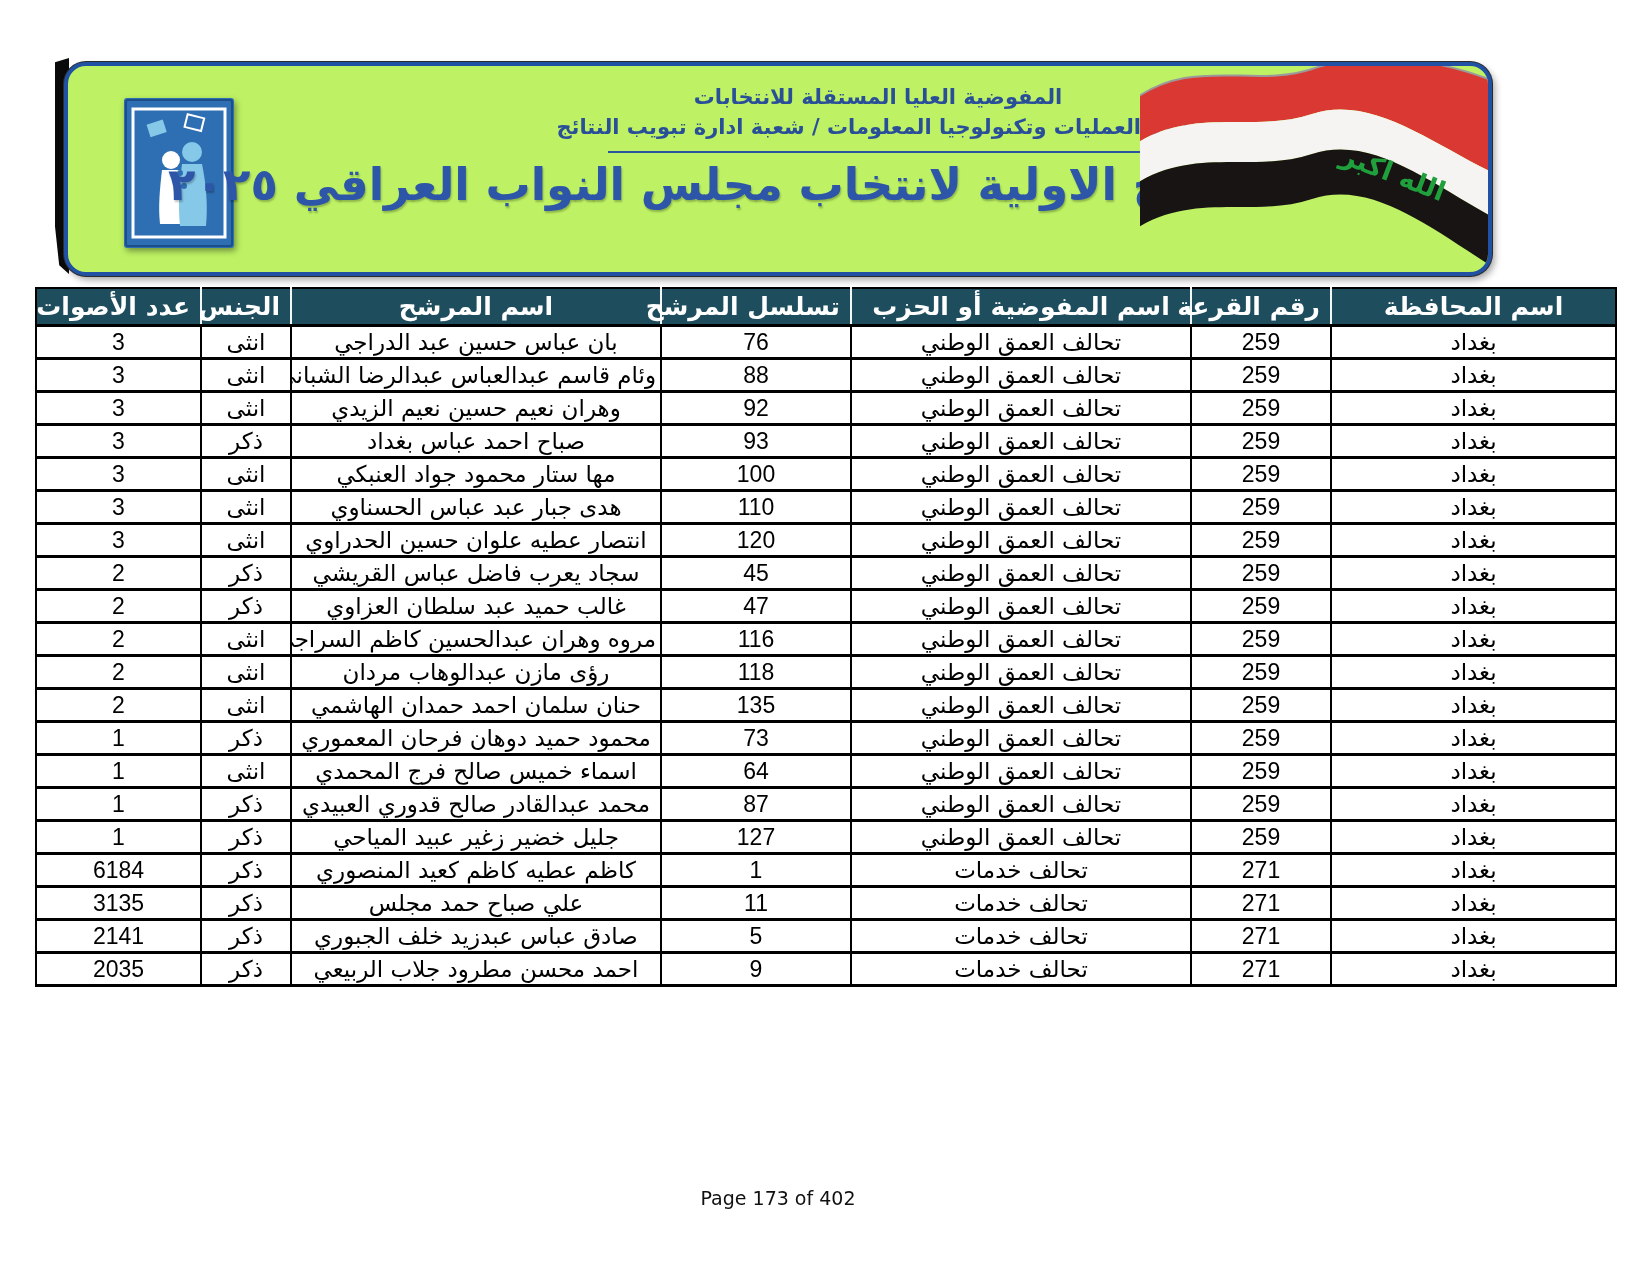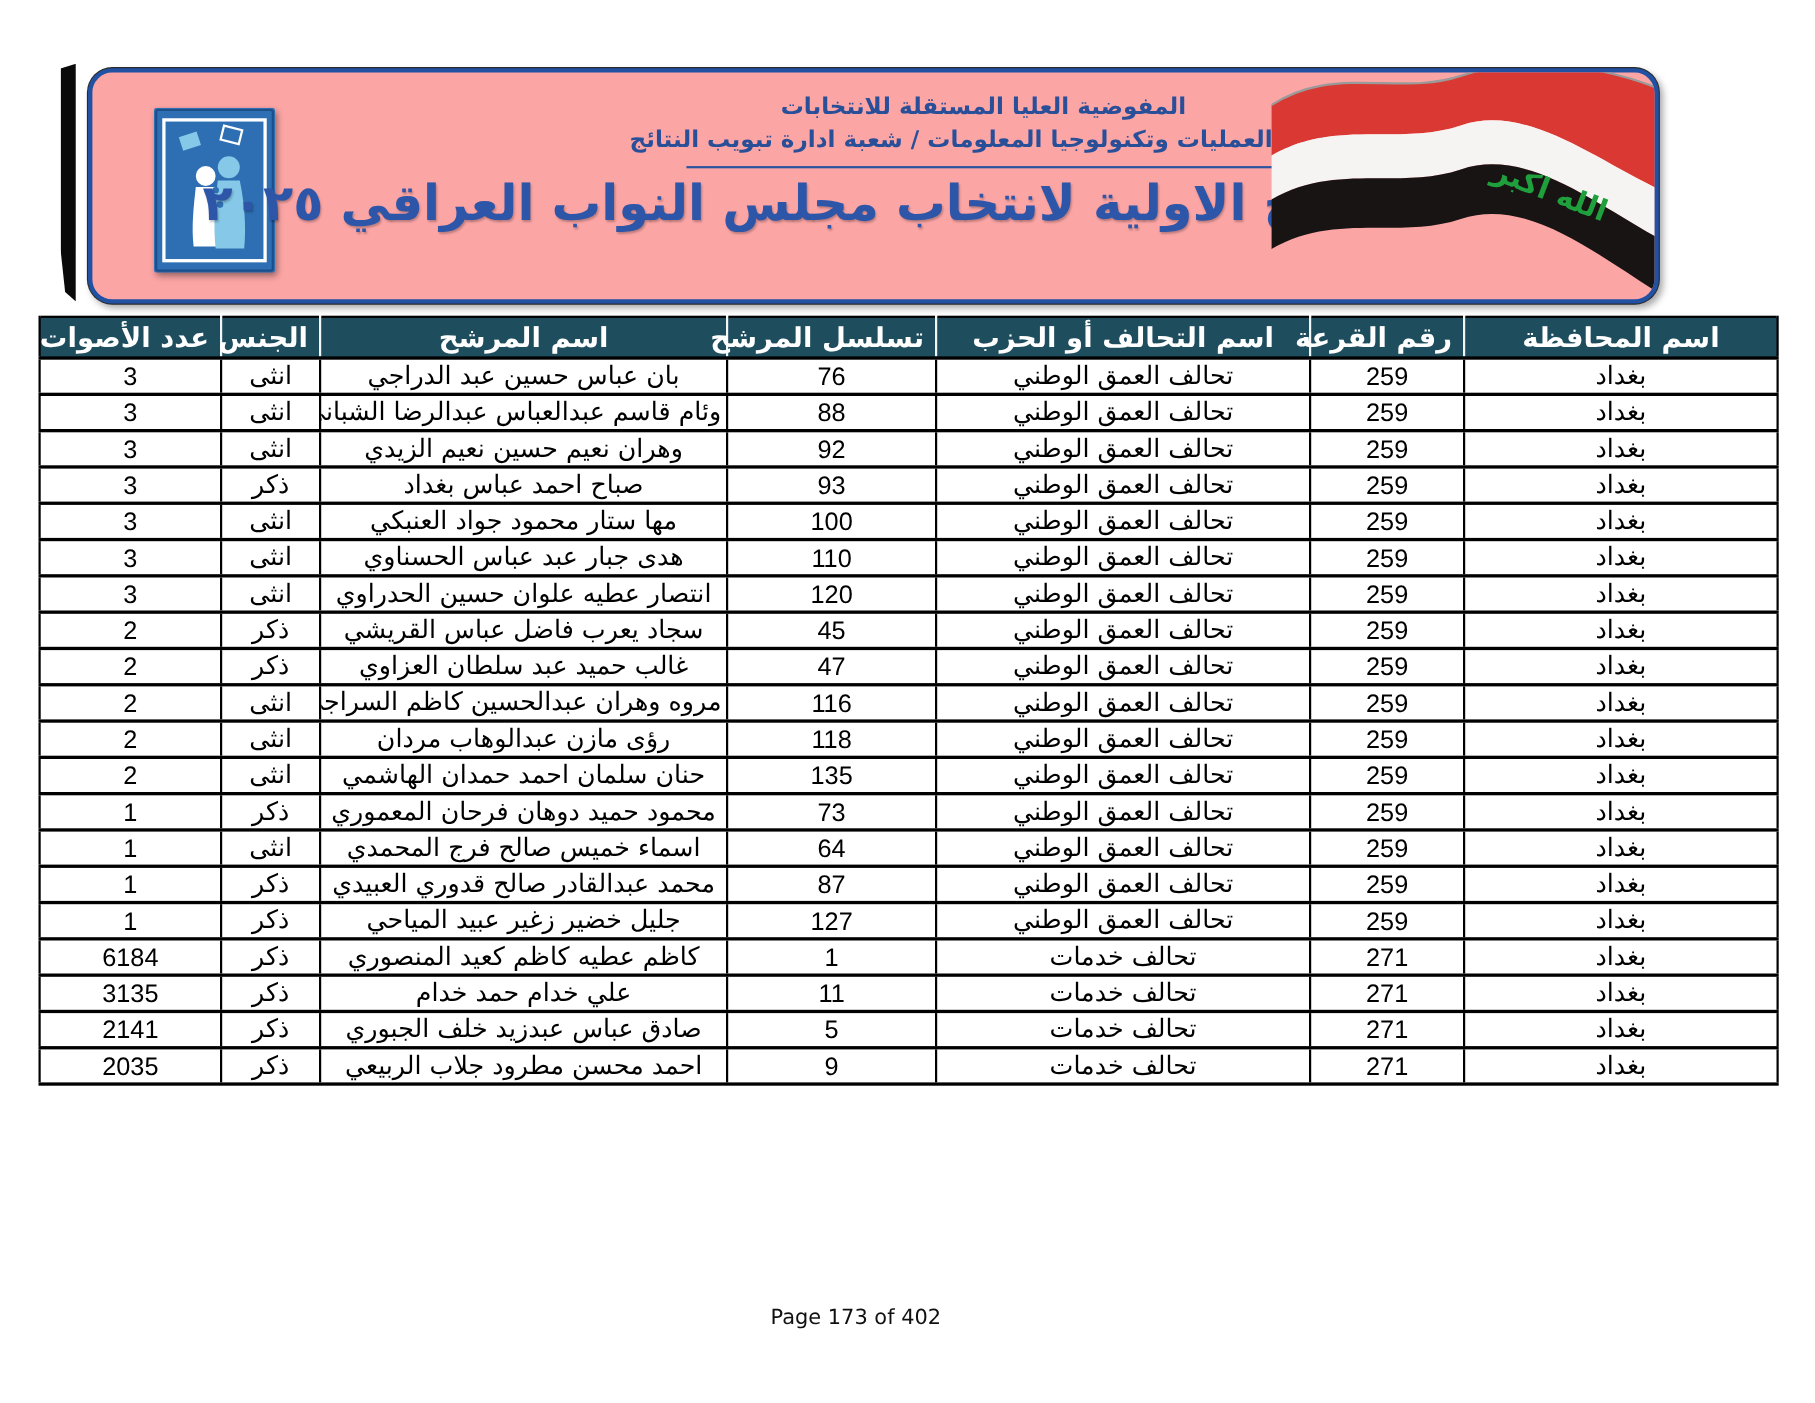--- a/index.html
+++ b/index.html
@@ -7,24 +7,23 @@
     width:1650px;height:1275px;position:relative;background:#ffffff;
     font-family:"DejaVu Sans", sans-serif;overflow:hidden;
   }
   
   .corner-artifact{
     position:absolute;left:55px;top:58px;width:14px;height:216px;background:#0a0a0a;
     clip-path:polygon(0 2%,100% 0,100% 100%,30% 96%,0 78%);
   }
   .banner{
     position:absolute;left:64px;top:62px;width:1420px;height:206px;
-    background:#fca5a5;border:4px solid #2151a3;border-radius:22px;
+    background:#bef264;border:4px solid #2151a3;border-radius:22px;
     box-shadow:0 0 0 1px #2b2b2b,3px 4px 7px rgba(0,0,0,.35);
     overflow:hidden;
-    margin-left:16px;
   }
   .logo{position:absolute;left:56px;top:32px;width:110px;height:150px;filter:drop-shadow(2px 3px 3px rgba(0,0,0,.4));}
   .banner-center{
     position:absolute;left:420px;top:16px;width:780px;text-align:center;direction:rtl;
     color:#2a54a0;
   }
   .org-line{font-size:21px;line-height:30px;font-weight:bold;color:#2a4f99;}
   .divider{width:540px;height:2px;background:#2a54a0;margin:9px auto 4px auto;}
   .big-title{
     font-size:45px;font-weight:bold;color:#2d55a8;line-height:56px;
@@ -104,21 +103,21 @@
       <col style="width:340px">
     <col style="width:190px">
       <col style="width:370px">
       <col style="width:90px">
       <col style="width:165px">
   </colgroup>
   <thead>
     <tr>
       <th>اسم المحافظة</th>
       <th>رقم القرعة</th>
-      <th>اسم التحالف أو الحزب</th>
+      <th>اسم المفوضية أو الحزب</th>
       <th>تسلسل المرشح</th>
       <th>اسم المرشح</th>
       <th>الجنس</th>
       <th>عدد الأصوات</th>
     </tr>
   </thead>
   <tbody>
       <tr>
     <td class="c-name">بغداد</td>
     <td class="c-num">259</td>
@@ -270,21 +269,21 @@
     <td class="c-num">1</td>
     <td class="c-name">كاظم عطيه كاظم كعيد المنصوري</td>
     <td class="c-name">ذكر</td>
     <td class="c-num">6184</td>
   </tr>
       <tr>
     <td class="c-name">بغداد</td>
     <td class="c-num">271</td>
     <td class="c-name">تحالف خدمات</td>
     <td class="c-num">11</td>
-    <td class="c-name">علي خدام حمد خدام</td>
+    <td class="c-name">علي صباح حمد مجلس</td>
     <td class="c-name">ذكر</td>
     <td class="c-num">3135</td>
   </tr>
       <tr>
     <td class="c-name">بغداد</td>
     <td class="c-num">271</td>
     <td class="c-name">تحالف خدمات</td>
     <td class="c-num">5</td>
     <td class="c-name">صادق عباس عبدزيد خلف الجبوري</td>
     <td class="c-name">ذكر</td>

